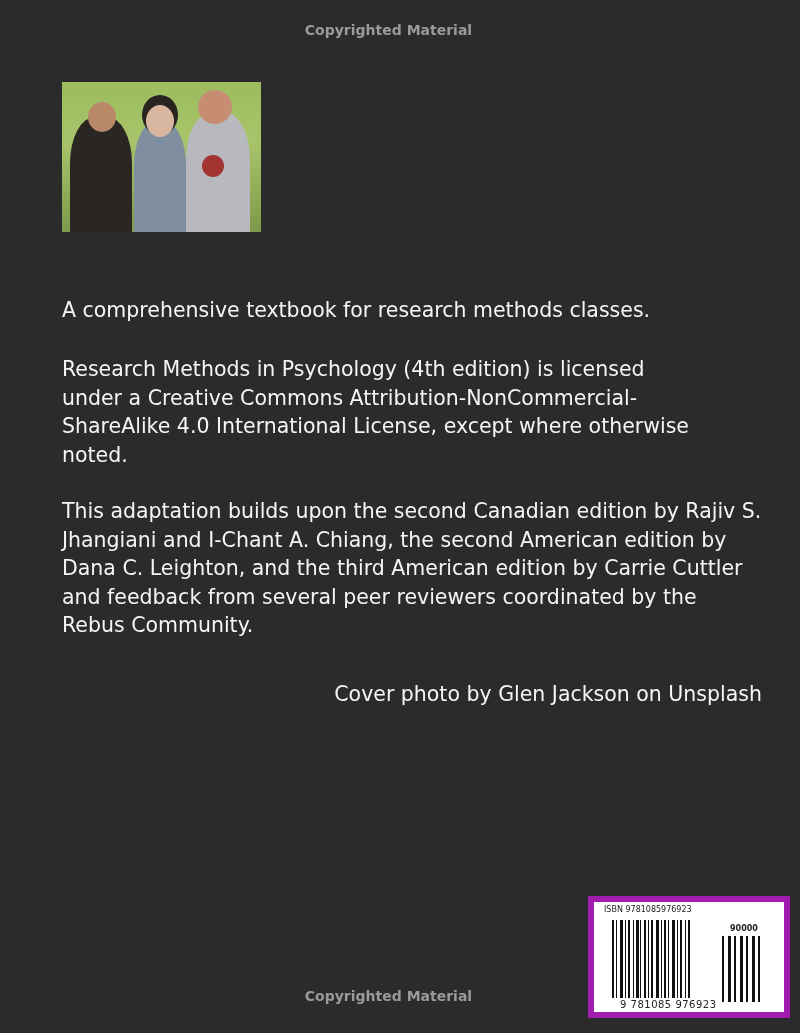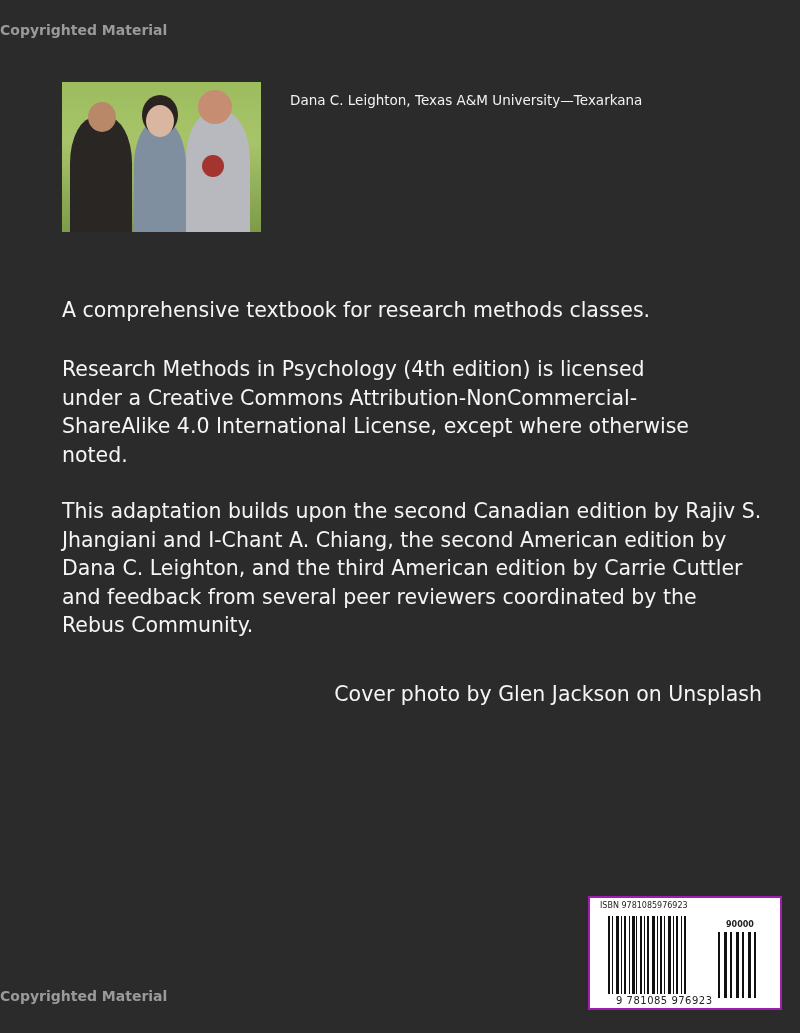--- a/index.html
+++ b/index.html
@@ -1,35 +1,35 @@
 <!DOCTYPE html>
 <html><head>
 <meta charset="utf-8">
 <style>
   html, body { margin:0; padding:0; }
   body { width:800px; height:1033px; background:#2b2b2b; position:relative; overflow:hidden; font-family:"DejaVu Sans", sans-serif; color:#fff; }
-  .watermark { position:absolute; left:0; width:777px; text-align:left; font-size:14px; color:#9a9a9a; font-weight:bold; }
+  .watermark { position:absolute; left:0; width:777px; text-align:center; font-size:14px; color:#9a9a9a; font-weight:bold; }
   .wm-top { top:22px; }
   .wm-bottom { top:988px; }
   .photo { position:absolute; left:62px; top:82px; width:199px; height:150px; background:linear-gradient(180deg,#9cbc5e 0%,#a8c46a 40%,#7d9a4a 100%); overflow:hidden; }
   .person { position:absolute; bottom:0; border-radius:40% 40% 0 0; }
   .p1 { left:8px; width:62px; height:115px; background:#2a2623; }
   .p1h { left:26px; bottom:100px; width:28px; height:30px; border-radius:50%; background:#b98868; position:absolute; }
   .p2 { left:72px; width:52px; height:110px; background:#7f8fa0; }
   .p2h { left:84px; bottom:95px; width:28px; height:32px; border-radius:50%; background:#d9b6a0; position:absolute; box-shadow:0 -6px 0 4px #2b2320; }
   .p3 { left:124px; width:64px; height:120px; background:#b7b9bf; }
   .p3h { left:136px; bottom:108px; width:34px; height:34px; border-radius:50%; background:#c78d72; position:absolute; }
   .logo { position:absolute; left:140px; bottom:55px; width:22px; height:22px; border-radius:50%; background:#a3342f; }
   .authors { position:absolute; left:290px; top:91px; font-size:13.5px; line-height:19px; color:#f2f2f2; }
   .body-text { position:absolute; left:62px; width:700px; font-size:20.5px; line-height:28.5px; color:#f5f5f5; }
   .t1 { top:296px; }
   .t2 { top:355px; }
   .t3 { top:497px; }
   .t4 { top:680px;text-align:right; }
-  .barcode { position:absolute; left:588px; top:896px; width:190px; height:110px; background:#fff; border:2px solid #a21caf; }
+  .barcode { position:absolute; left:588px; top:896px; width:190px; height:110px; background:#fff; border:6px solid #a21caf; }
   .isbn-label { position:absolute; left:10px; top:3px; font-size:8px; color:#222; }
   .addon-num { position:absolute; left:136px; top:22px; font-size:8px; color:#222;font-weight:bold; }
   .bars { position:absolute; left:18px; top:18px; width:102px; height:78px; display:flex; gap:0; }
   .bars span, .bars2 span { display:inline-block; background:#111; height:100%; }
   .bars2 { position:absolute; left:128px; top:34px; width:52px; height:66px; display:flex; }
   .bottom-num { position:absolute; left:6px; bottom:2px; font-size:10px; color:#222; letter-spacing:0.5px;margin-left:20px; }
 </style>
 </head>
 <body>
 
@@ -39,21 +39,20 @@
   <div class="person p1"></div>
   <div class="p1h"></div>
   <div class="person p2"></div>
   <div class="p2h"></div>
   <div class="person p3"></div>
   <div class="p3h"></div>
   <div class="logo"></div>
 </div>
 
 <div class="authors">
-  <div>Dana C. Leighton, Texas A&amp;M University—Texarkana</div>
 </div>
 
 <div class="body-text t1">A comprehensive textbook for research methods classes.</div>
 <div class="body-text t2" style="width:640px">Research Methods in Psychology (4th edition) is licensed under a Creative Commons Attribution-NonCommercial-ShareAlike 4.0 International License, except where otherwise noted.</div>
 <div class="body-text t3">This adaptation builds upon the second Canadian edition by Rajiv S. Jhangiani and I-Chant A. Chiang, the second American edition by Dana C. Leighton, and the third American edition by Carrie Cuttler and feedback from several peer reviewers coordinated by the Rebus Community.</div>
 <div class="body-text t4">Cover photo by Glen Jackson on Unsplash</div>
 
 <div class="barcode">
   <div class="isbn-label">ISBN 9781085976923</div>
   <div class="addon-num">90000</div>

